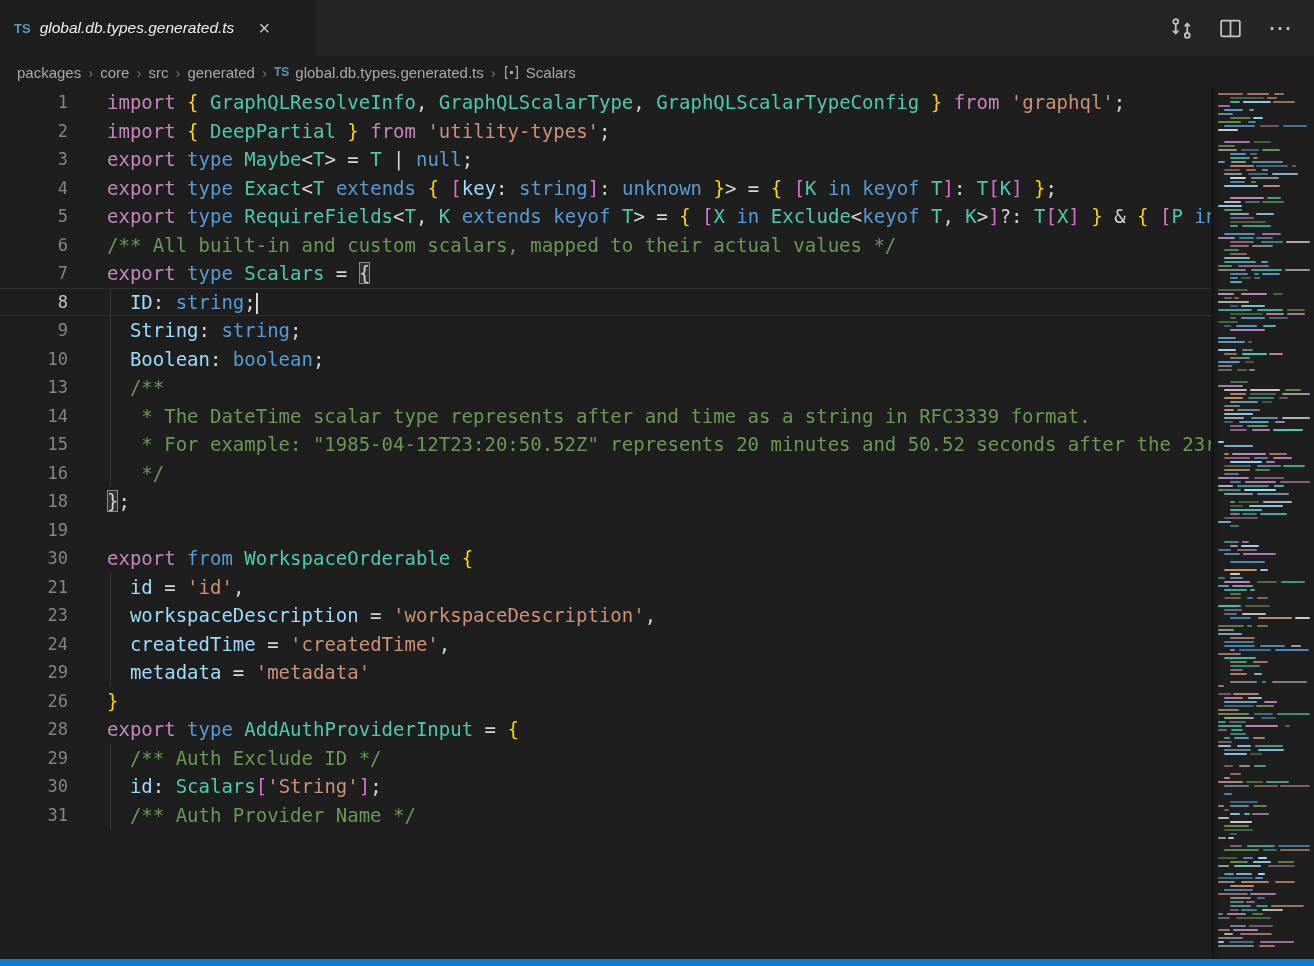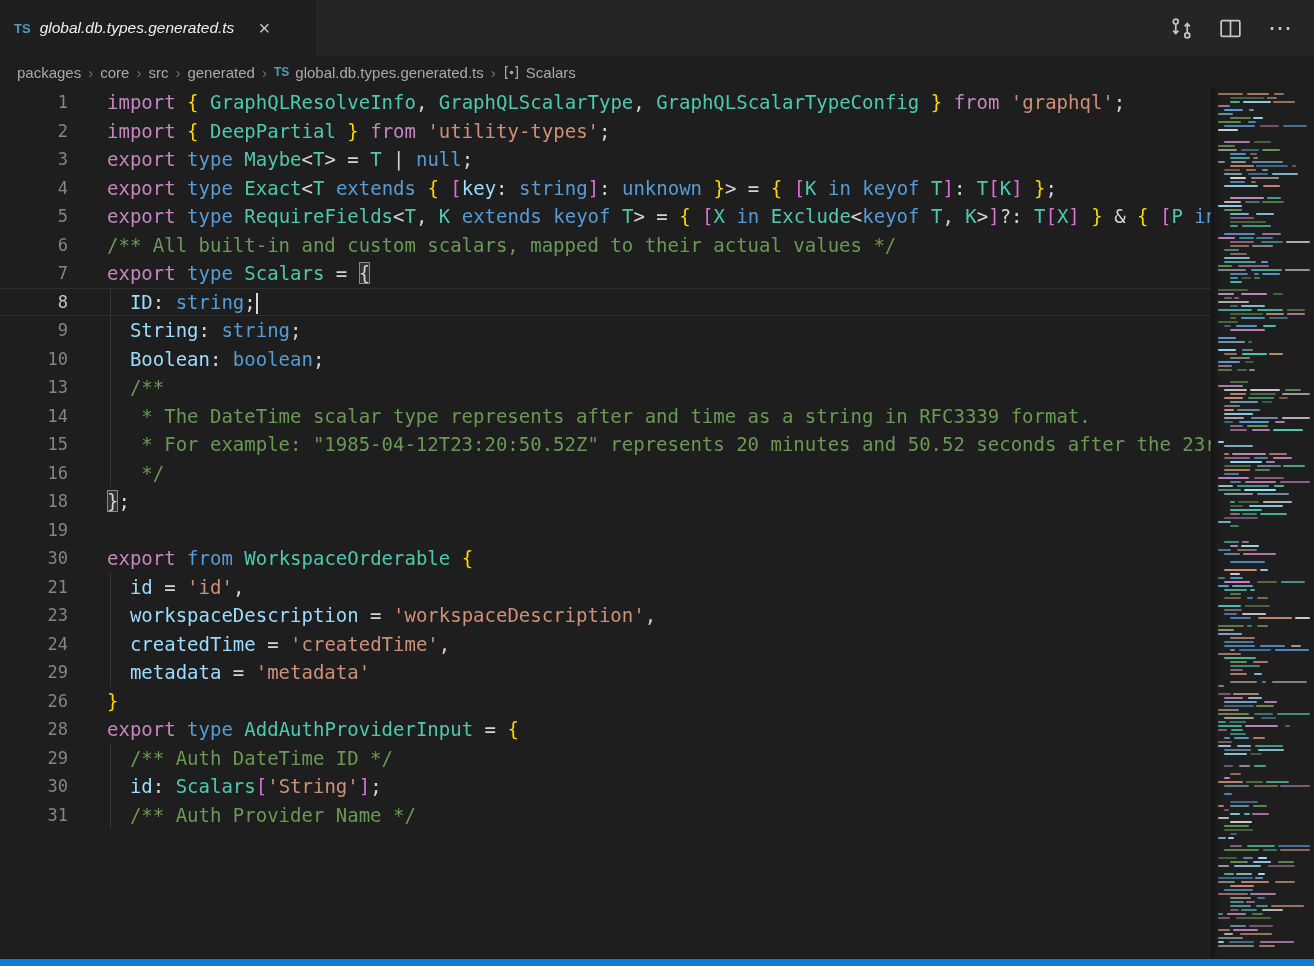--- a/index.html
+++ b/index.html
@@ -141,21 +141,21 @@
         <div class="line"><span class="num">16</span><span class="txt"><span class="guide"></span><span class="tok tok-cm">   */</span></span></div>
         <div class="line"><span class="num">18</span><span class="txt"><span class="tok tok-bm">}</span><span class="tok tok-pn">;</span></span></div>
         <div class="line"><span class="num">19</span><span class="txt"></span></div>
         <div class="line"><span class="num">30</span><span class="txt"><span class="tok tok-kw">export</span><span class="tok tok-pn"> </span><span class="tok tok-st">from</span><span class="tok tok-pn"> </span><span class="tok tok-ty">WorkspaceOrderable</span><span class="tok tok-pn"> </span><span class="tok tok-b1">{</span></span></div>
         <div class="line"><span class="num">21</span><span class="txt"><span class="guide"></span><span class="tok tok-pn">  </span><span class="tok tok-var">id</span><span class="tok tok-pn"> = </span><span class="tok tok-str">'id'</span><span class="tok tok-pn">,</span></span></div>
         <div class="line"><span class="num">23</span><span class="txt"><span class="guide"></span><span class="tok tok-pn">  </span><span class="tok tok-var">workspaceDescription</span><span class="tok tok-pn"> = </span><span class="tok tok-str">'workspaceDescription'</span><span class="tok tok-pn">,</span></span></div>
         <div class="line"><span class="num">24</span><span class="txt"><span class="guide"></span><span class="tok tok-pn">  </span><span class="tok tok-var">createdTime</span><span class="tok tok-pn"> = </span><span class="tok tok-str">'createdTime'</span><span class="tok tok-pn">,</span></span></div>
         <div class="line"><span class="num">29</span><span class="txt"><span class="guide"></span><span class="tok tok-pn">  </span><span class="tok tok-var">metadata</span><span class="tok tok-pn"> = </span><span class="tok tok-str">'metadata'</span></span></div>
         <div class="line"><span class="num">26</span><span class="txt"><span class="tok tok-b1">}</span></span></div>
         <div class="line"><span class="num">28</span><span class="txt"><span class="tok tok-kw">export</span><span class="tok tok-pn"> </span><span class="tok tok-st">type</span><span class="tok tok-pn"> </span><span class="tok tok-ty">AddAuthProviderInput</span><span class="tok tok-pn"> = </span><span class="tok tok-b1">{</span></span></div>
-        <div class="line"><span class="num">29</span><span class="txt"><span class="guide"></span><span class="tok tok-cm">  /** Auth DateTime ID */</span></span></div>
+        <div class="line"><span class="num">29</span><span class="txt"><span class="guide"></span><span class="tok tok-cm">  /** Auth Exclude ID */</span></span></div>
         <div class="line"><span class="num">30</span><span class="txt"><span class="guide"></span><span class="tok tok-pn">  </span><span class="tok tok-var">id</span><span class="tok tok-pn">: </span><span class="tok tok-ty">Scalars</span><span class="tok tok-b2">[</span><span class="tok tok-str">'String'</span><span class="tok tok-b2">]</span><span class="tok tok-pn">;</span></span></div>
         <div class="line"><span class="num">31</span><span class="txt"><span class="guide"></span><span class="tok tok-cm">  /** Auth Provider Name */</span></span></div>
       </div>
     <div class="minimap" id="minimap">
         <div class="mm-row">
           <span class="mm-seg" style="margin-left: 1px; width: 24.6px; background: rgb(206, 145, 120); opacity: 0.69;"></span>
           <span class="mm-seg" style="margin-left: 4.63281px; width: 21.5548px; background: rgb(206, 145, 120); opacity: 0.77;"></span>
           <span class="mm-seg" style="margin-left: 5.30272px; width: 10.1022px; background: rgb(206, 145, 120); opacity: 0.7;"></span>
         </div>
         <div class="mm-row">

